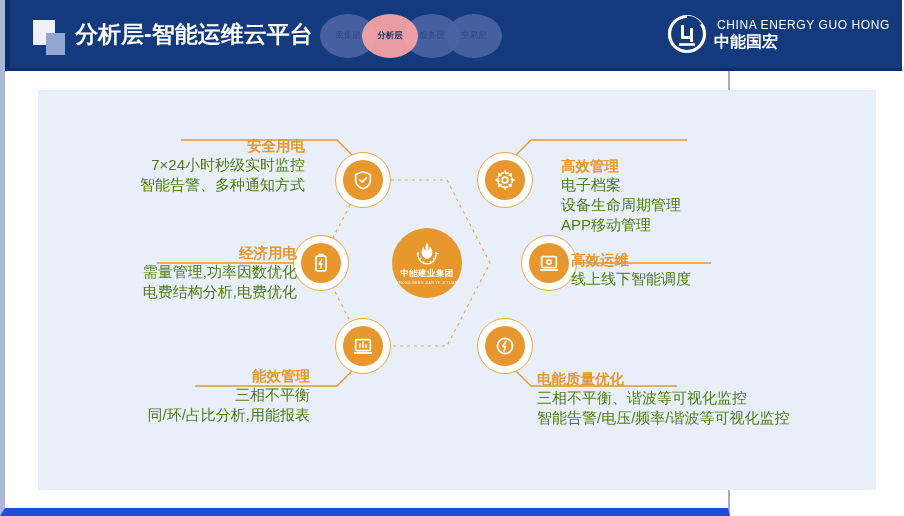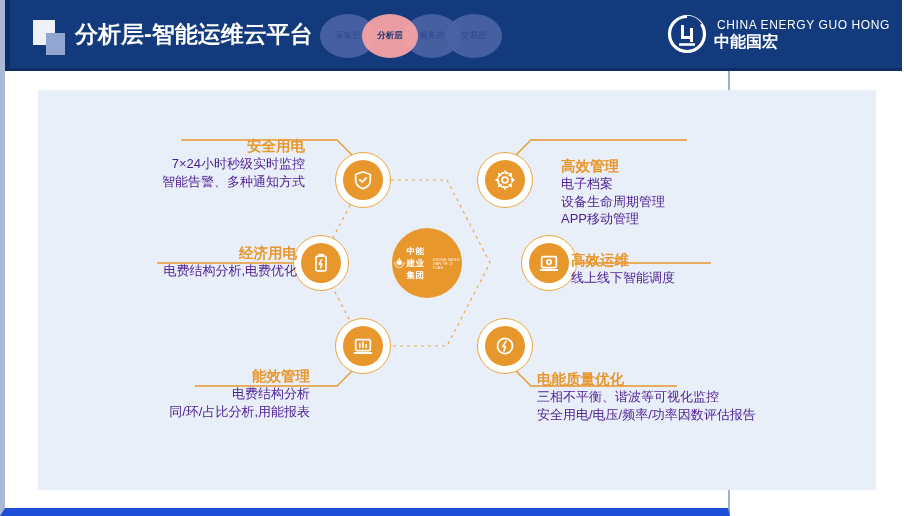--- a/index.html
+++ b/index.html
@@ -151,20 +151,21 @@
     justify-content: center;
   }
   .node-inner svg { display: block; }
   #center-logo {
     position: absolute;
     left: 87px; top: 88px;
     width: 70px; height: 70px;
     border-radius: 50%;
     background: #e8972c;
     display: flex;
+    flex-direction: column;
     align-items: center;
     justify-content: center;
   }
   #center-cn {
     color: #ffffff;
     font-size: 8.5px;
     font-weight: bold;
     letter-spacing: 0.4px;
     margin-top: 1px;
   }
@@ -181,22 +182,22 @@
   
   .block { position: absolute; }
   .blk-title {
     color: #e8972c;
     font-size: 14.5px;
     font-weight: bold;
     white-space: nowrap;
     line-height: 1.2;
   }
   .blk-line {
-    color: #4c1d95;
-    font-size: 13px;
+    color: #4d7c0f;
+    font-size: 15px;
     line-height: 1.32;
     white-space: nowrap;
   }
   .right .blk-title, .right .blk-line { text-align: left; }
   .left .blk-title, .left .blk-line { text-align: right; }
 
   #b-safe   { left: 55px;  top: 110px; width: 245px; margin-top: 28px; }
   #b-econ   { left: 30px;  top: 245px; width: 262px; }
   #b-energy { left: 55px;  top: 368px; width: 250px; }
   #b-manage { left: 556px; top: 130px; width: 300px; margin-top: 28px; }
@@ -344,40 +345,41 @@
   </div>
 
   <div class="block left" id="b-safe">
     <div class="blk-title">安全用电</div>
     <div class="blk-line">7×24小时秒级实时监控</div>
     <div class="blk-line">智能告警、多种通知方式</div>
   </div>
 
   <div class="block left" id="b-econ">
     <div class="blk-title">经济用电</div>
+    <div class="blk-line">需量管理,功率因数优化</div>
     <div class="blk-line">电费结构分析,电费优化</div>
   </div>
 
   <div class="block left" id="b-energy">
     <div class="blk-title">能效管理</div>
-    <div class="blk-line">电费结构分析</div>
+    <div class="blk-line">三相不平衡</div>
     <div class="blk-line">同/环/占比分析,用能报表</div>
   </div>
 
   <div class="block right" id="b-manage">
     <div class="blk-title">高效管理</div>
     <div class="blk-line">电子档案</div>
     <div class="blk-line">设备生命周期管理</div>
     <div class="blk-line">APP移动管理</div>
   </div>
 
   <div class="block right" id="b-ops">
     <div class="blk-title">高效运维</div>
     <div class="blk-line">线上线下智能调度</div>
   </div>
 
   <div class="block right" id="b-power">
     <div class="blk-title">电能质量优化</div>
     <div class="blk-line">三相不平衡、谐波等可视化监控</div>
-    <div class="blk-line">安全用电/电压/频率/功率因数评估报告</div>
+    <div class="blk-line">智能告警/电压/频率/谐波等可视化监控</div>
   </div>
 
 </div>
 
 </body></html>

